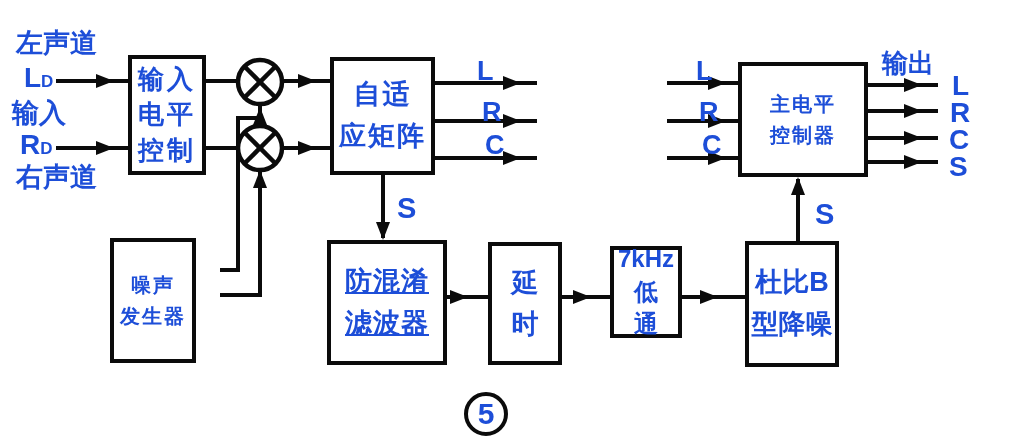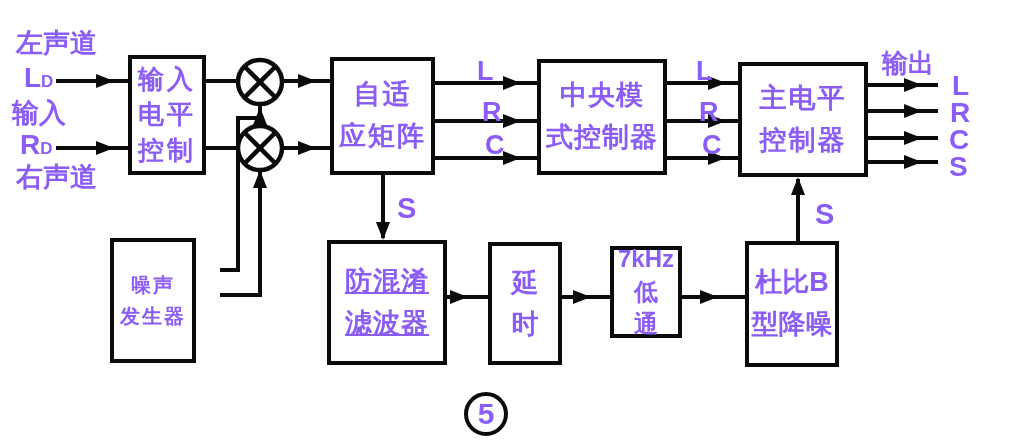--- a/index.html
+++ b/index.html
@@ -1,18 +1,18 @@
 <!DOCTYPE html>
 <html><head>
 <meta charset="utf-8">
 <style>
   html,body{margin:0;padding:0;background:#fff;}
   #canvas{
     position:relative;width:1018px;height:445px;background:#fff;overflow:hidden;
-    font-family:"Liberation Sans","DejaVu Sans",sans-serif;color:#8b5cf6;
+    font-family:"Liberation Sans","DejaVu Sans",sans-serif;color:#1d4ed8;
   }
   svg{position:absolute;left:0;top:0;}
   .box{
     position:absolute;border:4px solid #0b0b0b;background:#fff;
     display:flex;align-items:center;justify-content:center;text-align:center;
     font-weight:bold;white-space:pre-line;box-sizing:border-box;
   }
   .lbl{
     position:absolute;font-weight:bold;white-space:nowrap;line-height:1;
   }
@@ -102,23 +102,21 @@
   <div class="lbl" style="left:24px;top:64px;font-size:28px;"><span>L</span><span class="sub">D</span></div>
   <div class="lbl" style="left:12px;top:100px;font-size:27px;">输入</div>
   <div class="lbl" style="left:20px;top:131px;font-size:28px;"><span>R</span><span class="sub">D</span></div>
   <div class="lbl" style="left:16px;top:164px;font-size:27px;">右声道</div>
 
   <div class="box" style="left:128px;top:55px;width:78px;height:120px;font-size:26px;line-height:1.35;letter-spacing:3px;">输入
 电平
 控制</div>
   <div class="box" style="left:330px;top:57px;width:105px;height:118px;font-size:27px;line-height:1.55;letter-spacing:2px;text-align:center;">自适
 应矩阵</div>
-  <div class="box" style="left:537px;top:59px;width:130px;height:116px;font-size:27px;line-height:1.55;letter-spacing:1px;">中央模
-式控制器</div>
-  <div class="box" style="left:738px;top:62px;width:130px;height:115px;font-size:27px;line-height:1.55;letter-spacing:2px;font-family:Liberation Serif, serif;">主电平
+  <div class="box" style="left:738px;top:62px;width:130px;height:115px;font-size:20px;line-height:1.55;letter-spacing:2px;font-family:Liberation Serif, serif;">主电平
 控制器</div>
 
   <div class="box" style="left:110px;top:238px;width:86px;height:125px;font-size:20px;line-height:1.55;letter-spacing:2px;">噪声
 发生器</div>
   <div class="box" style="left:327px;top:240px;width:120px;height:125px;font-size:27px;line-height:1.55;letter-spacing:1px;text-decoration:underline;">防混淆
 滤波器</div>
   <div class="box" style="left:488px;top:242px;width:74px;height:123px;font-size:27px;line-height:1.5;">延
 时</div>
   <div class="box" style="left:610px;top:246px;width:72px;height:92px;font-size:24px;line-height:1.35;">7kHz
 低

